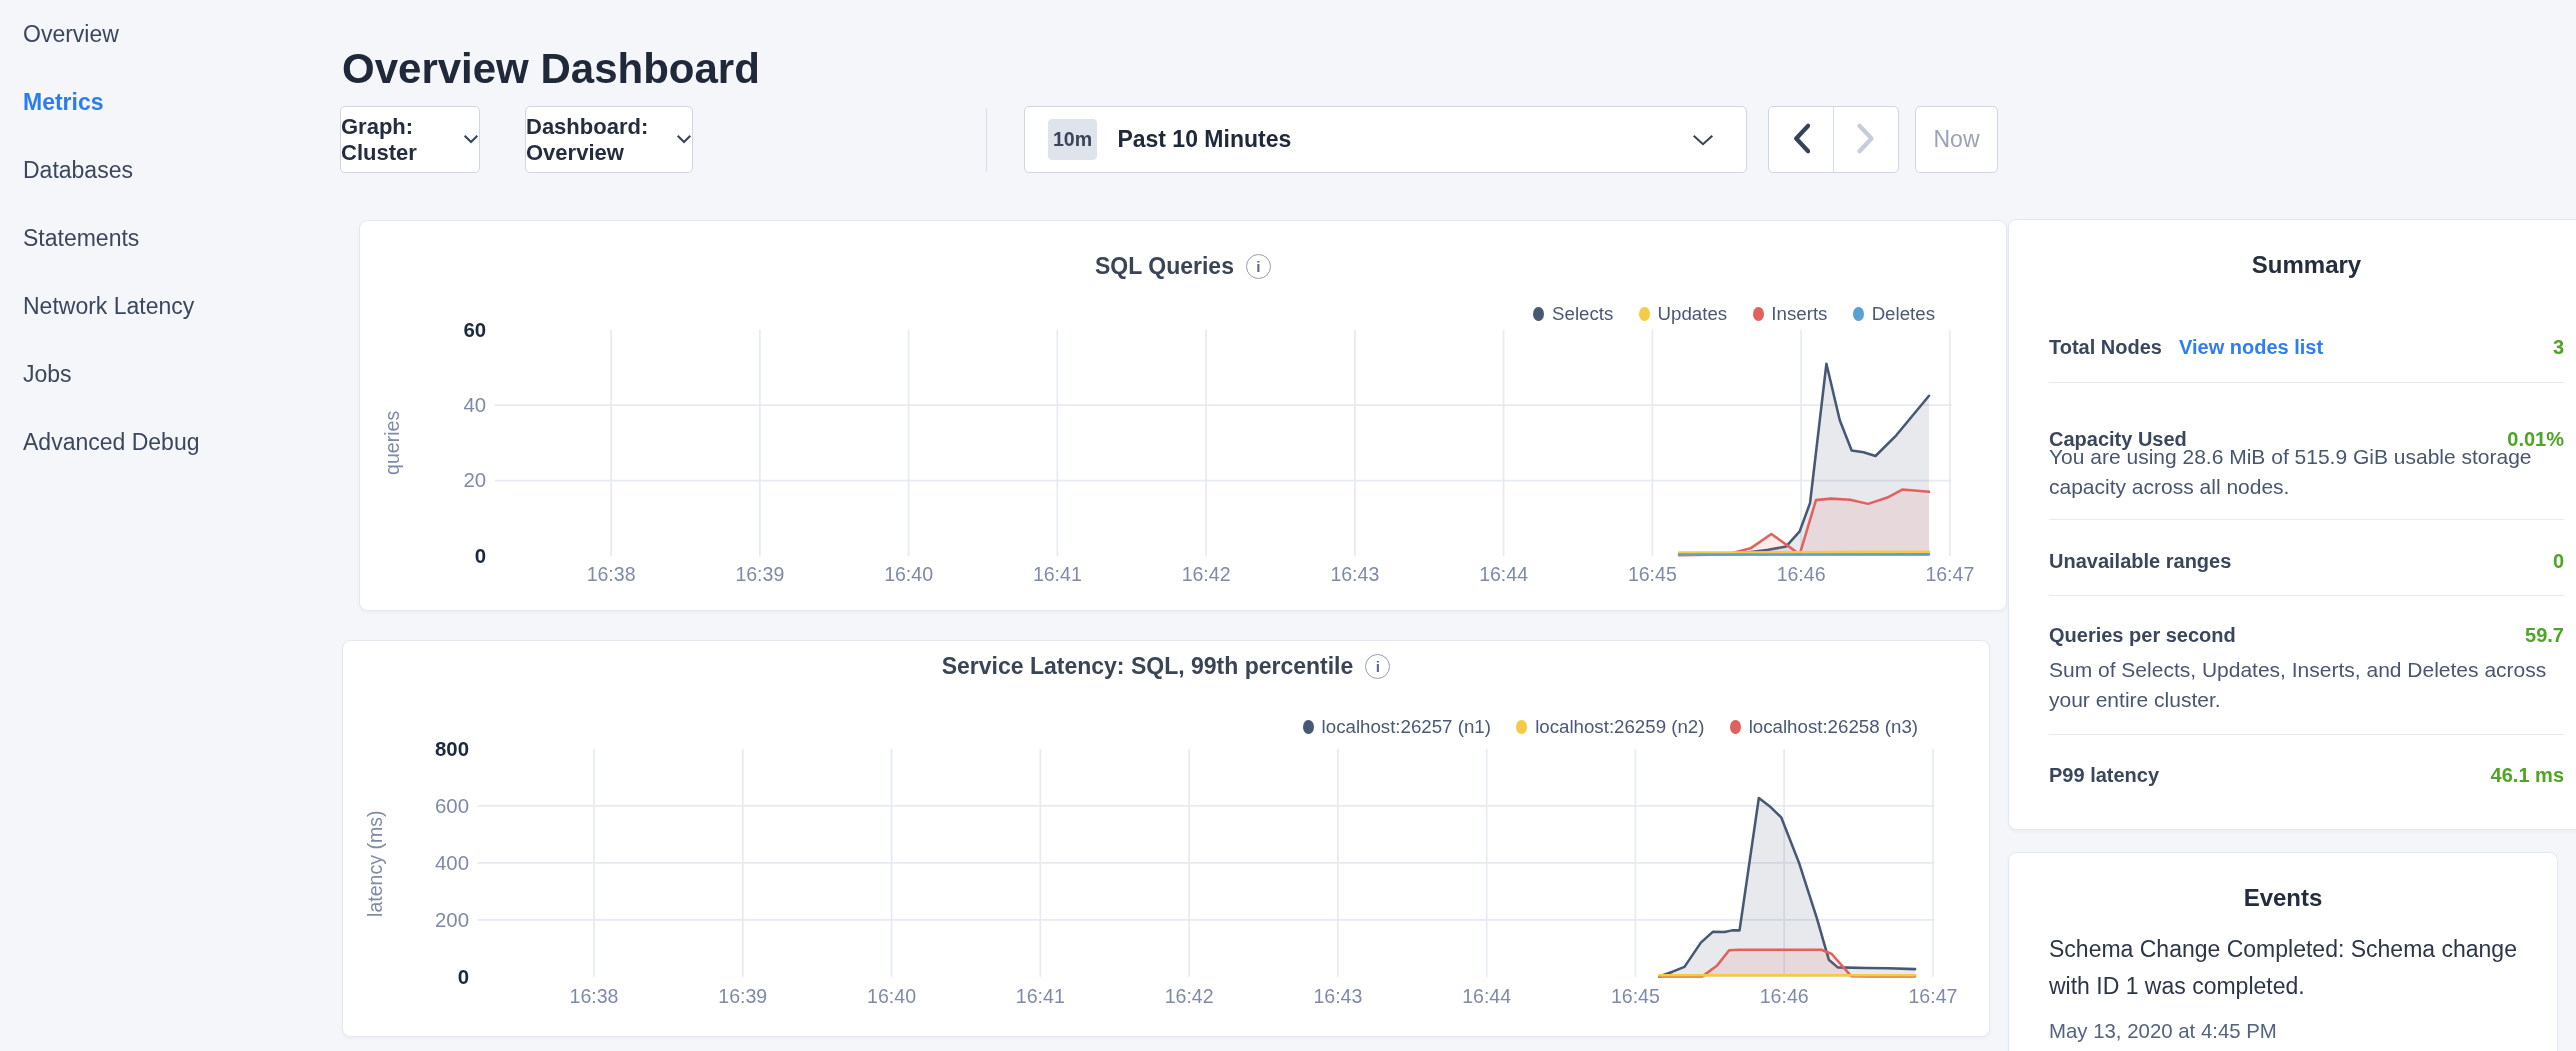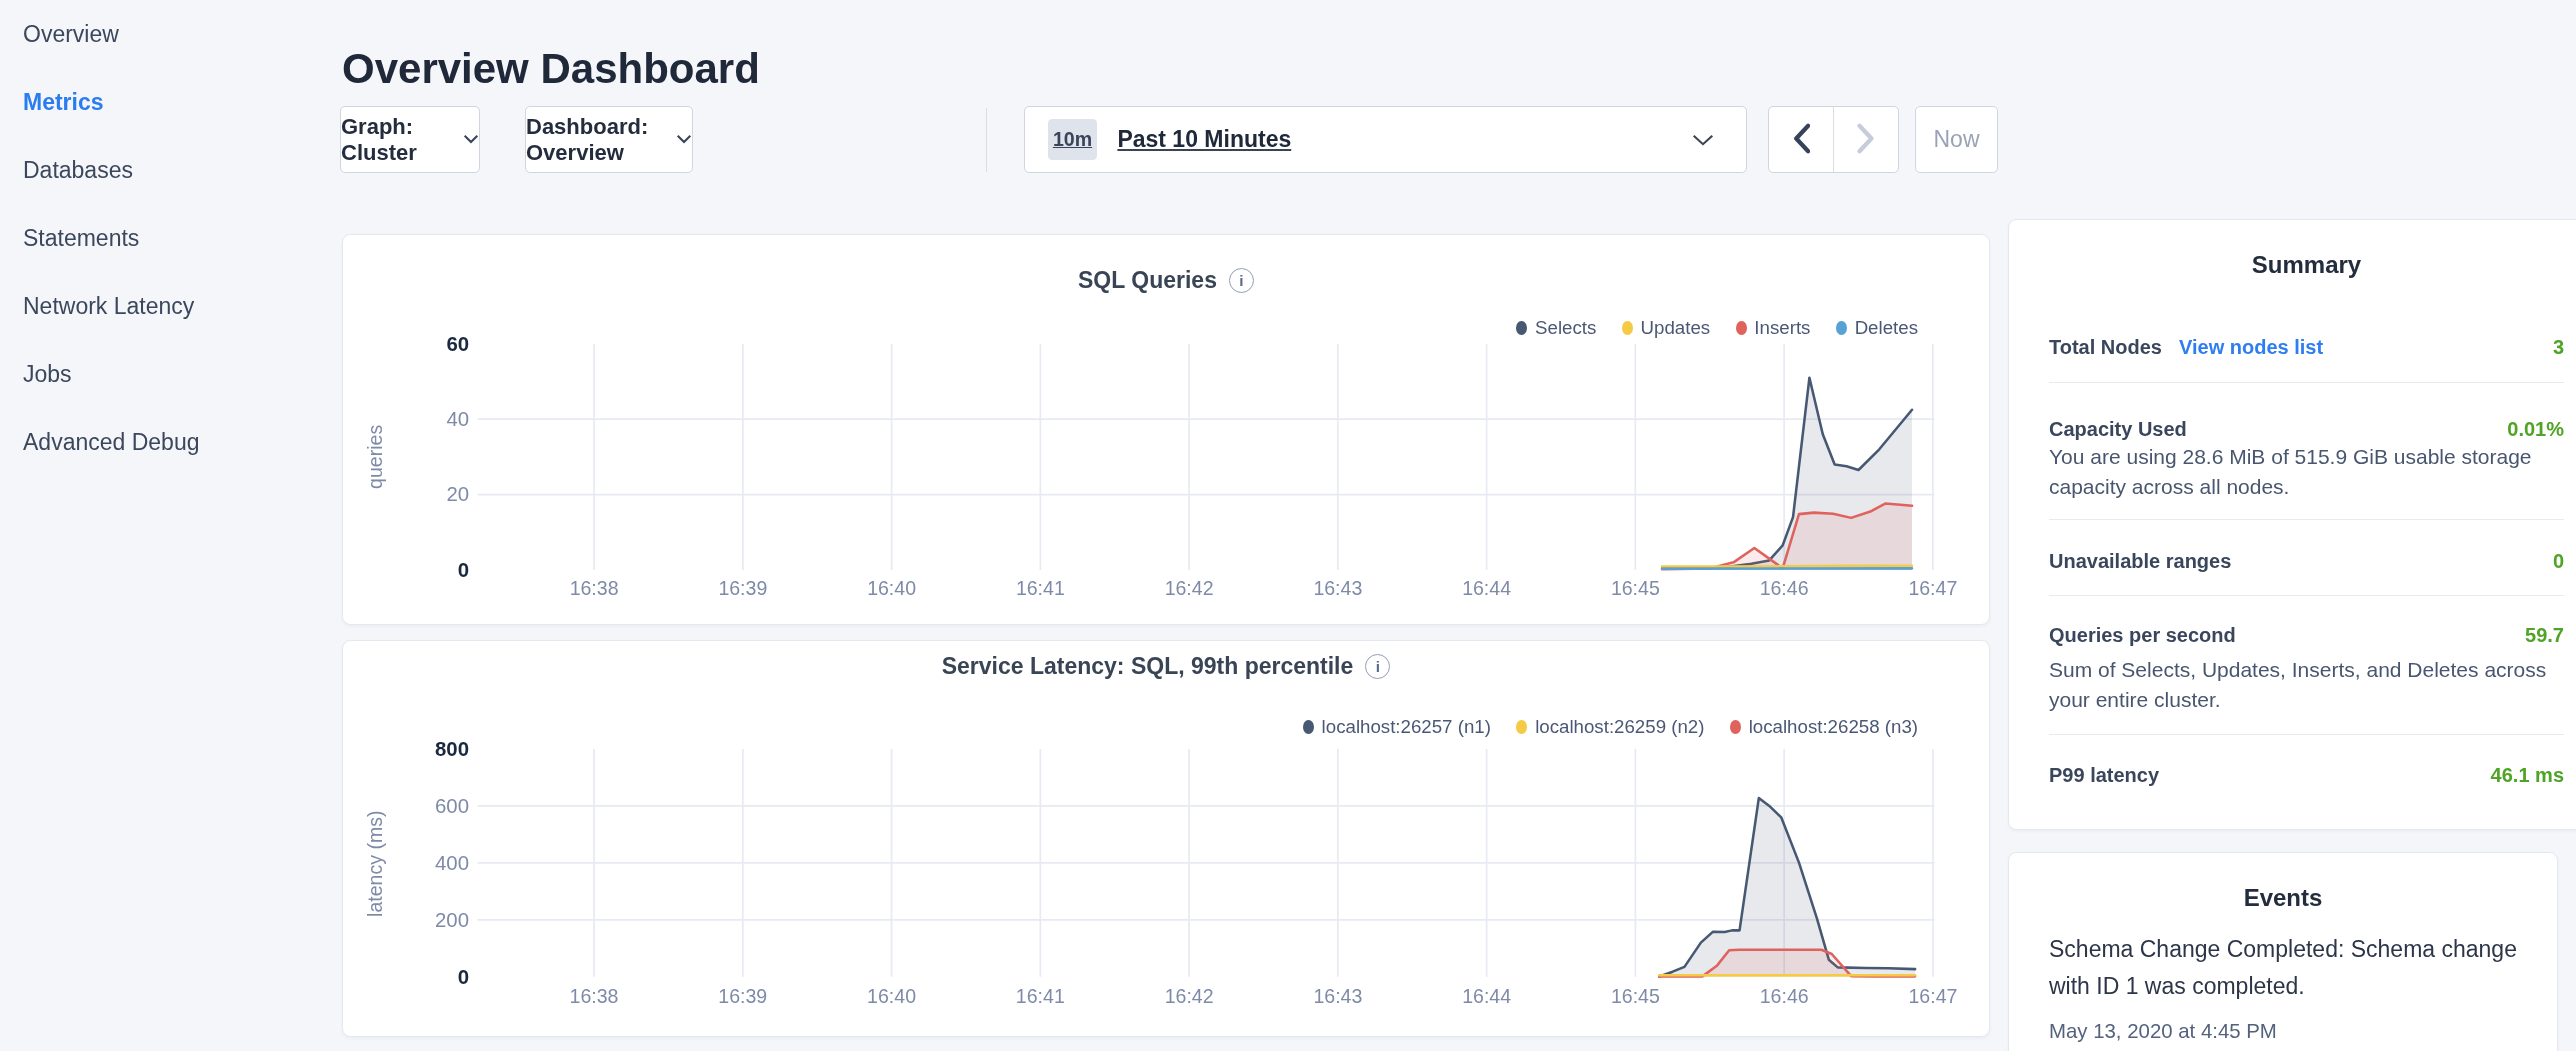--- a/index.html
+++ b/index.html
@@ -16,33 +16,33 @@
   .side-item.active{color:#2b7cf0;font-weight:bold;}
   
   #page-title{position:absolute;left:342px;top:17px;font-size:42px;font-weight:bold;color:#20293a;}
   
   .ctl{position:absolute;top:106px;height:67px;background:#fff;border:0.9px solid #cfd5e1;
     border-radius:5.1px;box-sizing:border-box;display:flex;align-items:center;justify-content:center;cursor:pointer;}
   #graph-dd{left:340px;width:140px;gap:11px;}
   #dash-dd{left:525px;width:168px;gap:11px;}
   .dd-label{font-size:22px;font-weight:bold;color:#242d3d;}
   #controls-divider{position:absolute;left:986px;top:108px;width:0.9px;height:64px;background:#d9dde6;}
-  #time-dd{left:1024px;width:723px;justify-content:flex-start;padding-left:23px;gap:20.4px;text-decoration:underline;}
+  #time-dd{left:1024px;width:723px;justify-content:flex-start;padding-left:23px;gap:20.4px;}
   .time-badge{width:49px;height:41px;border-radius:4.3px;background:#dfe3ec;color:#3a4559;
     font-size:19.6px;font-weight:bold;display:flex;align-items:center;justify-content:center;}
   .time-label{font-size:23px;font-weight:bold;color:#20293a;}
   #time-chevron{position:absolute;right:32px;top:27px;}
   #nav-group{left:1768px;width:131px;padding:0;}
   .nav-half{width:65px;height:100%;display:flex;align-items:center;justify-content:center;}
   .nav-half:first-child{border-right:0.9px solid #d9dde6;}
   #now-btn{left:1915px;width:83px;font-size:23px;font-weight:normal;color:#9aa3b6;}
   
   .card{position:absolute;background:#fff;border:0.9px solid #e3e7ef;border-radius:8.5px;
     box-shadow:0 1.7px 3.4px rgba(40,55,90,.04);box-sizing:border-box;}
-  #chart-card-0{left:342px;top:220px;width:1648px;height:391px;margin-top:14px;}
+  #chart-card-0{left:359px;top:220px;width:1648px;height:391px;}
   #chart-card-1{left:342px;top:640px;width:1648px;height:397px;}
   #summary-card{left:2008px;top:219px;width:597px;height:611px;}
   #events-card{left:2008px;top:852px;width:550px;height:255px;}
   
   .chart-title-row{position:absolute;left:0;right:0;display:flex;justify-content:center;
     align-items:center;gap:12px;font-size:23px;font-weight:bold;color:#394455;}
   #chart-card-0 .chart-title-row{top:32px;}
   #chart-card-1 .chart-title-row{top:12px;text-align:center;}
   .info-icon{width:25px;height:25px;border:1.7px solid #939db5;border-radius:50%;color:#5c6a8c;
     font-size:15.3px;font-weight:bold;display:flex;align-items:center;justify-content:center;cursor:pointer;box-sizing:border-box;}
@@ -245,21 +245,21 @@
 
 <div class="card" id="summary-card">
   <div class="panel-title" style="top:31px;">Summary</div>
 
   <div class="sum-row" style="top:111px;">
     <span class="sum-label">Total Nodes</span><a class="sum-link">View nodes list</a>
     <span class="sum-value">3</span>
   </div>
   <div class="sum-divider" style="top:162px;"></div>
 
-  <div class="sum-row" style="top:193px;">
+  <div class="sum-row" style="top:203px;">
     <span class="sum-label">Capacity Used</span>
     <span class="sum-value">0.01%</span>
   </div>
   <div class="sum-sub" style="top:222px;">You are using 28.6 MiB of 515.9 GiB usable storage capacity across all nodes.</div>
   <div class="sum-divider" style="top:299px;"></div>
 
   <div class="sum-row" style="top:325px;">
     <span class="sum-label">Unavailable ranges</span>
     <span class="sum-value">0</span>
   </div>

